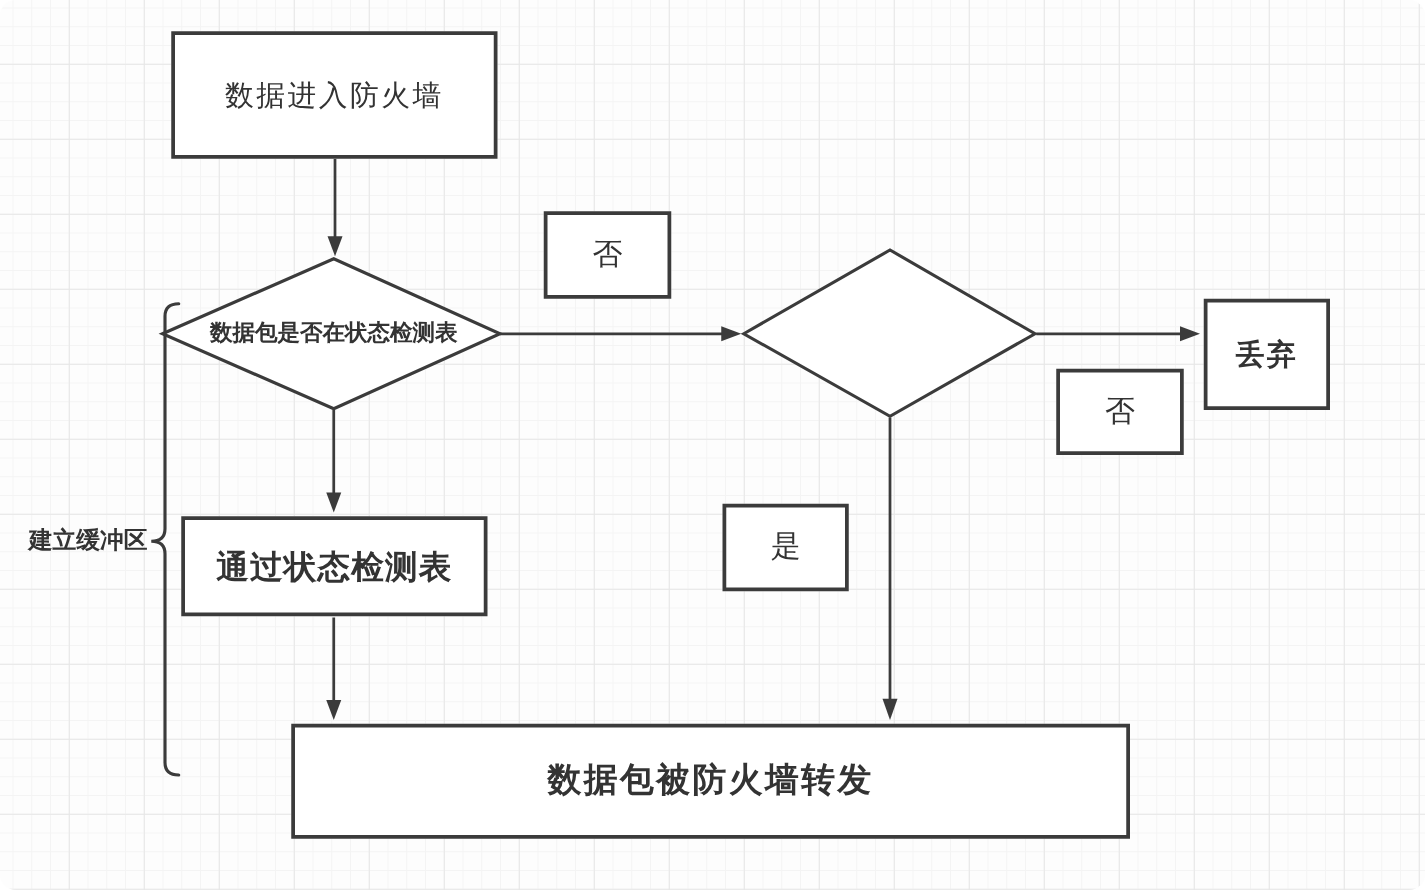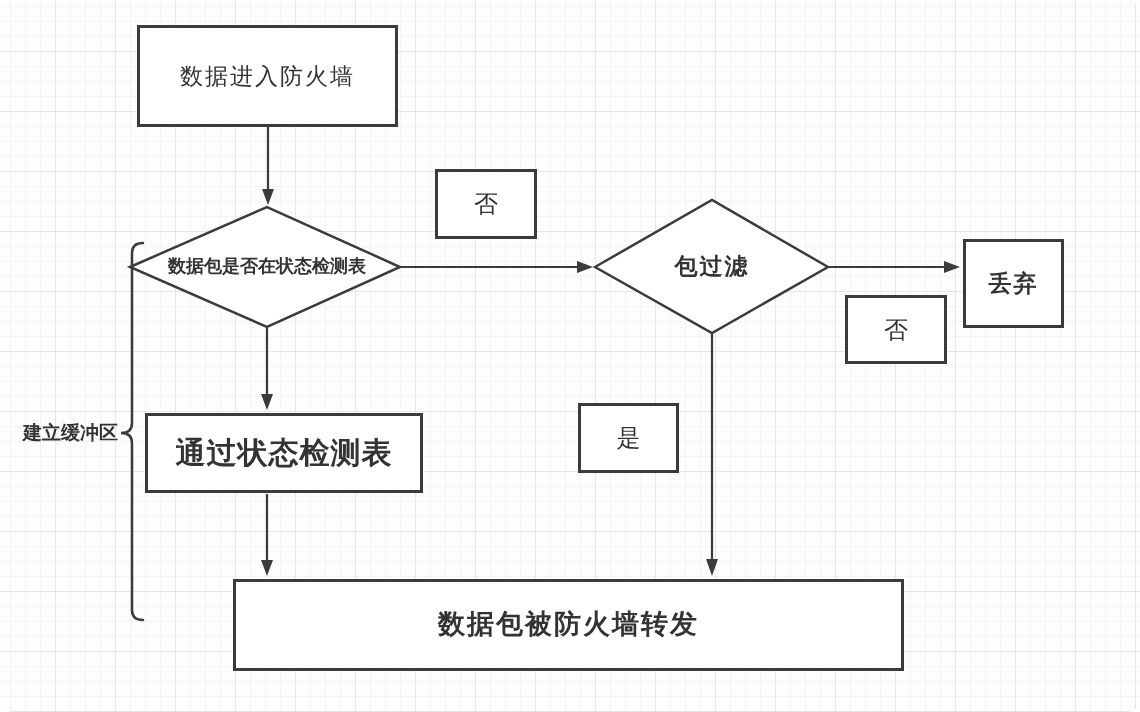--- a/index.html
+++ b/index.html
@@ -103,33 +103,30 @@
   </div>
 
   <div class="node w400" style="left:845px; top:295px; width:102px; height:69px; font-size:24px;">
     <span>否</span>
   </div>
 
   <div class="node w400" style="left:578px; top:403px; width:101px; height:70px; font-size:24px;">
     <span>是</span>
   </div>
 
-  <div class="node w700" style="left:145px; top:413px; width:278px; height:80px; font-size:30px; letter-spacing:1px;">
+  <div class="node w700" style="left:145px; top:413px; width:245px; height:80px; font-size:26px; letter-spacing:1px;">
     <span>通过状态检测表</span>
   </div>
 
   <div class="node w700" style="left:233px; top:579px; width:671px; height:92px; font-size:27px; letter-spacing:2px;">
     <span>数据包被防火墙转发</span>
   </div>
 
   <div class="free-label w700" style="left:137px; top:253px; width:260px; height:28px; font-size:18px;">
     <span>数据包是否在状态检测表</span>
   </div>
 
-  <div class="free-label w700" style="left:612px; top:249px; width:200px; height:36px; font-size:23px; letter-spacing:2px;">
-    <span>包过滤</span>
-  </div>
 
   <div class="free-label w700" style="left:22px; top:420px; width:96px; height:26px; font-size:19px; justify-content:flex-end;">
     <span>建立缓冲区</span>
   </div>
 
 </div>
 
 </body></html>

